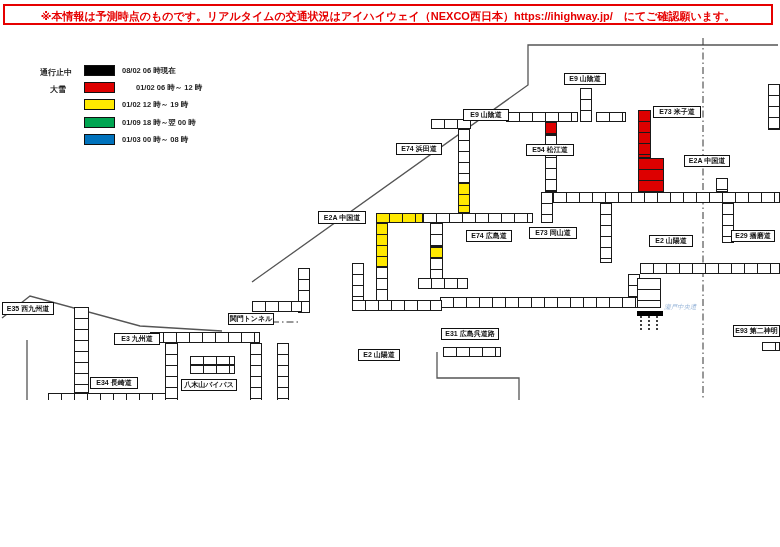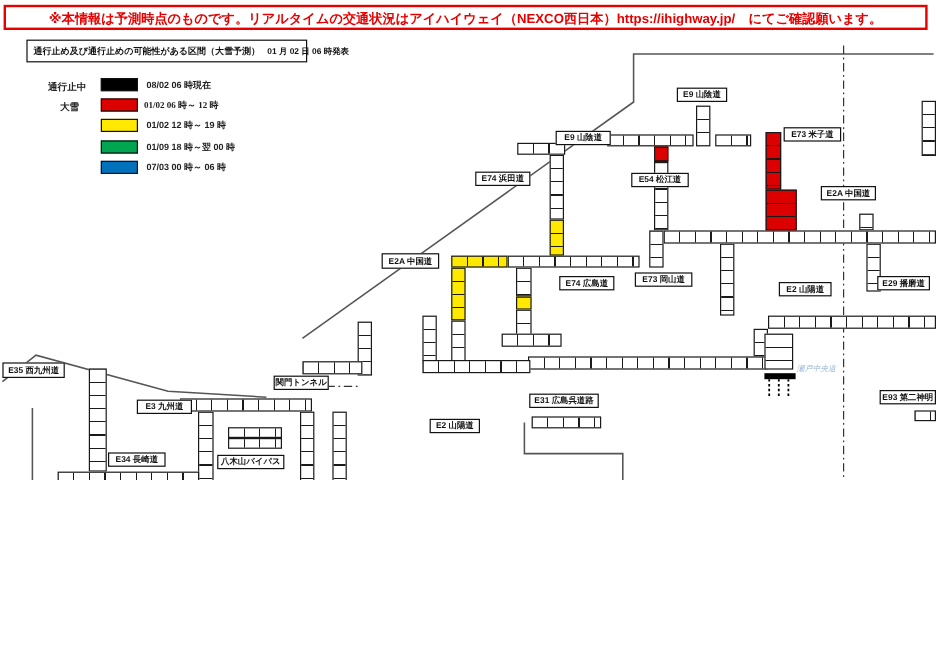--- a/index.html
+++ b/index.html
@@ -31,38 +31,34 @@
   .blabel{position:absolute;font-size:6.5px;color:#96b4d8;font-style:italic;white-space:nowrap;}
   #maplines{position:absolute;left:0;top:0;}
 </style>
 </head>
 <body>
 
 <div id="canvas">
 
   <div id="notice">※本情報は予測時点のものです。リアルタイムの交通状況はアイハイウェイ（NEXCO西日本）https://ihighway.jp/　にてご確認願います。</div>
 
-  <div id="titlebox">
-    <span class="t">通行止め及び通行止めの可能性がある区間（大雪予測）</span>
-    <span class="d">01 月 02 日 06 時発表</span>
-  </div>
 
   <div class="lrow-label" style="left:40px;top:67px;">通行止中</div>
   <div class="lrow-label" style="left:50px;top:84px;">大雪</div>
   <div id="legend">
       <div class="lsw" style="left: 84px; top: 65px; background-color: rgb(0, 0, 0);"></div>
       <div class="ltx" style="left: 122px; top: 66px;">08/02 06 時現在</div>
       <div class="lsw" style="left: 84px; top: 82.2px; background-color: rgb(221, 0, 0);"></div>
-      <div class="ltx" style="left: 120px; top: 83.2px; font-family: Liberation Serif, serif;">01/02 06 時～ 12 時</div>
+      <div class="ltx" style="left: 136px; top: 83.2px;">01/02 06 時～ 12 時</div>
       <div class="lsw" style="left: 84px; top: 99.4px; background-color: rgb(255, 233, 0);"></div>
       <div class="ltx" style="left: 122px; top: 100.4px;">01/02 12 時～ 19 時</div>
       <div class="lsw" style="left: 84px; top: 116.6px; background-color: rgb(0, 165, 81);"></div>
       <div class="ltx" style="left: 122px; top: 117.6px;">01/09 18 時～翌 00 時</div>
       <div class="lsw" style="left: 84px; top: 133.8px; background-color: rgb(0, 114, 188);"></div>
-      <div class="ltx" style="left: 122px; top: 134.8px;">07/03 00 時～ 06 時</div>
+      <div class="ltx" style="left: 122px; top: 134.8px;">01/03 00 時～ 08 時</div>
     </div>
 
   <svg id="maplines" width="780" height="547">
 
     <path d="M778,45 H528 V85 L252,282" fill="none" stroke="#555" stroke-width="1.3"></path>
     <path d="M2,318 L30,296 L140,326 L222,331" fill="none" stroke="#555" stroke-width="1.3"></path>
     <path d="M27,340 V482 H297 V424" fill="none" stroke="#555" stroke-width="1.3"></path>
     <path d="M437,352 V378 H519 V433 H585 V452 H614" fill="none" stroke="#555" stroke-width="1.3"></path>
     <path d="M457,460 H519 M457,460 V547 M425,547 L457,526" fill="none" stroke="#555" stroke-width="1.3"></path>
 

